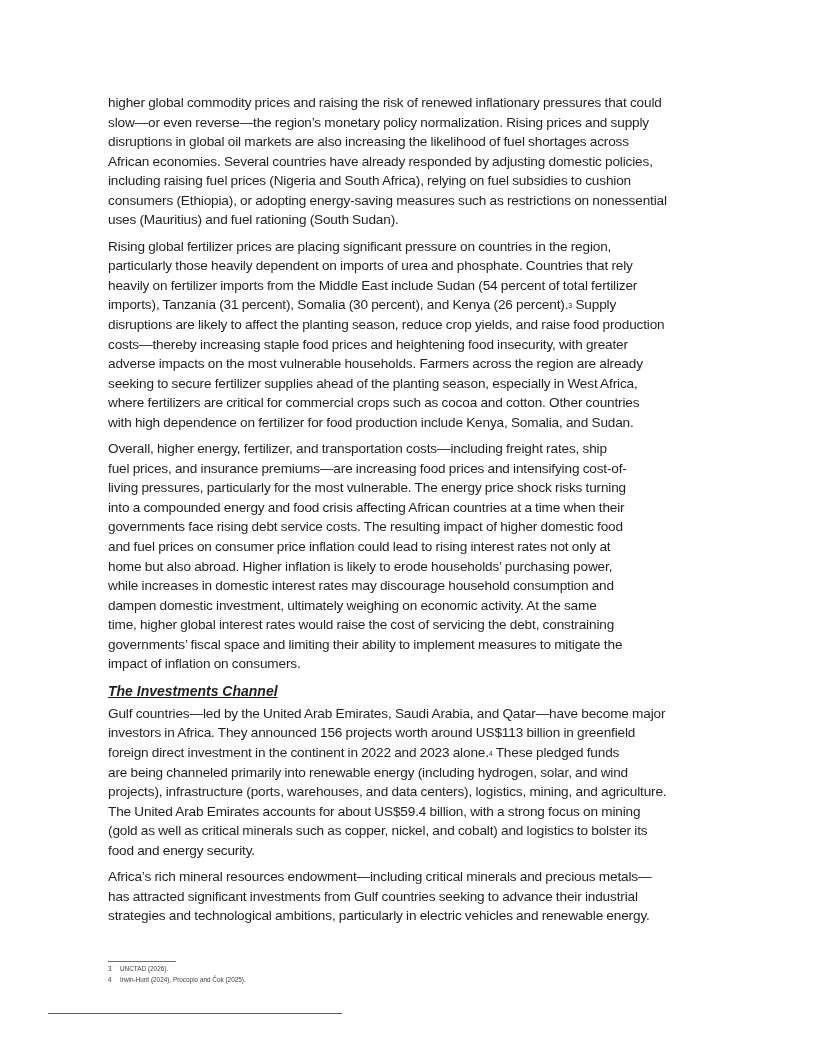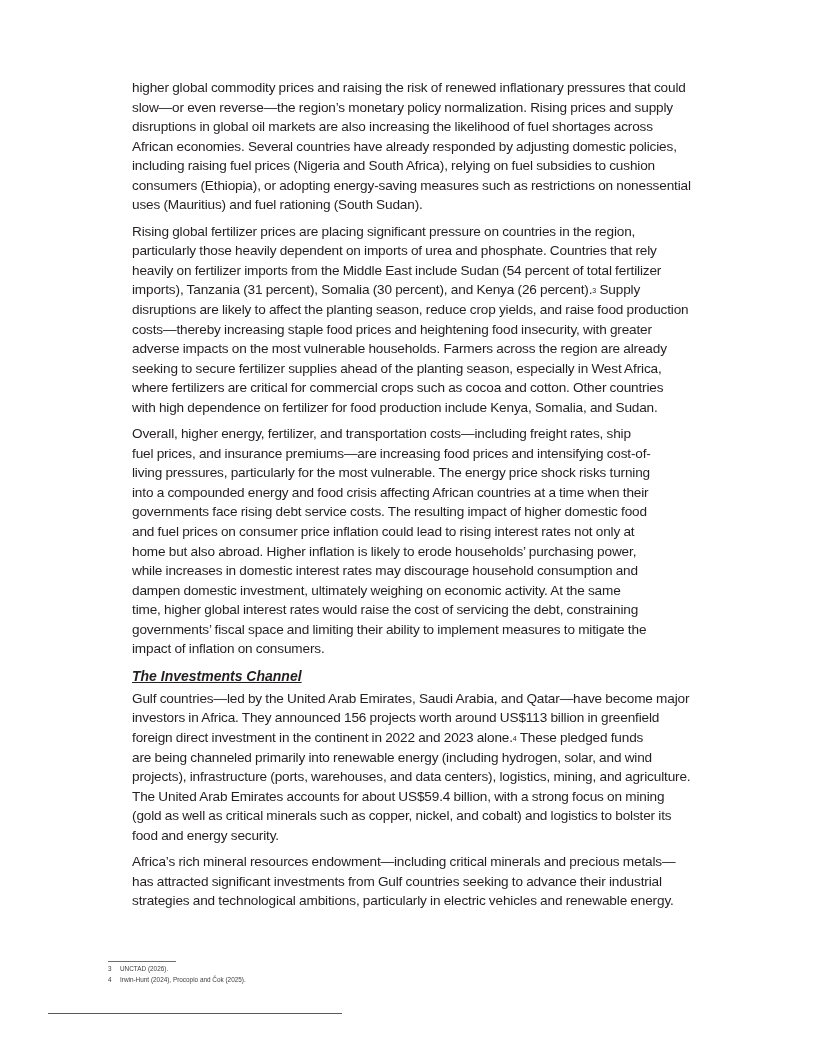--- a/index.html
+++ b/index.html
@@ -11,23 +11,22 @@
     width: 816px;
     height: 1056px;
     position: relative;
     overflow: hidden;
     font-family: "Liberation Sans", "DejaVu Sans", sans-serif;
     color: #231f20;
   }
   .page {
     position: absolute;
     left: 108px;
-    top: 78px;
+    top: 93px;
     width: 604px;
-    margin-left: 24px;
   }
   .para {
     margin: 0 0 7px 0;
     font-size: 13.6px;
     line-height: 19.55px;
     letter-spacing: -0.15px;
     word-spacing: -0.3px;
     white-space: pre-line;
   }
   .heading {

